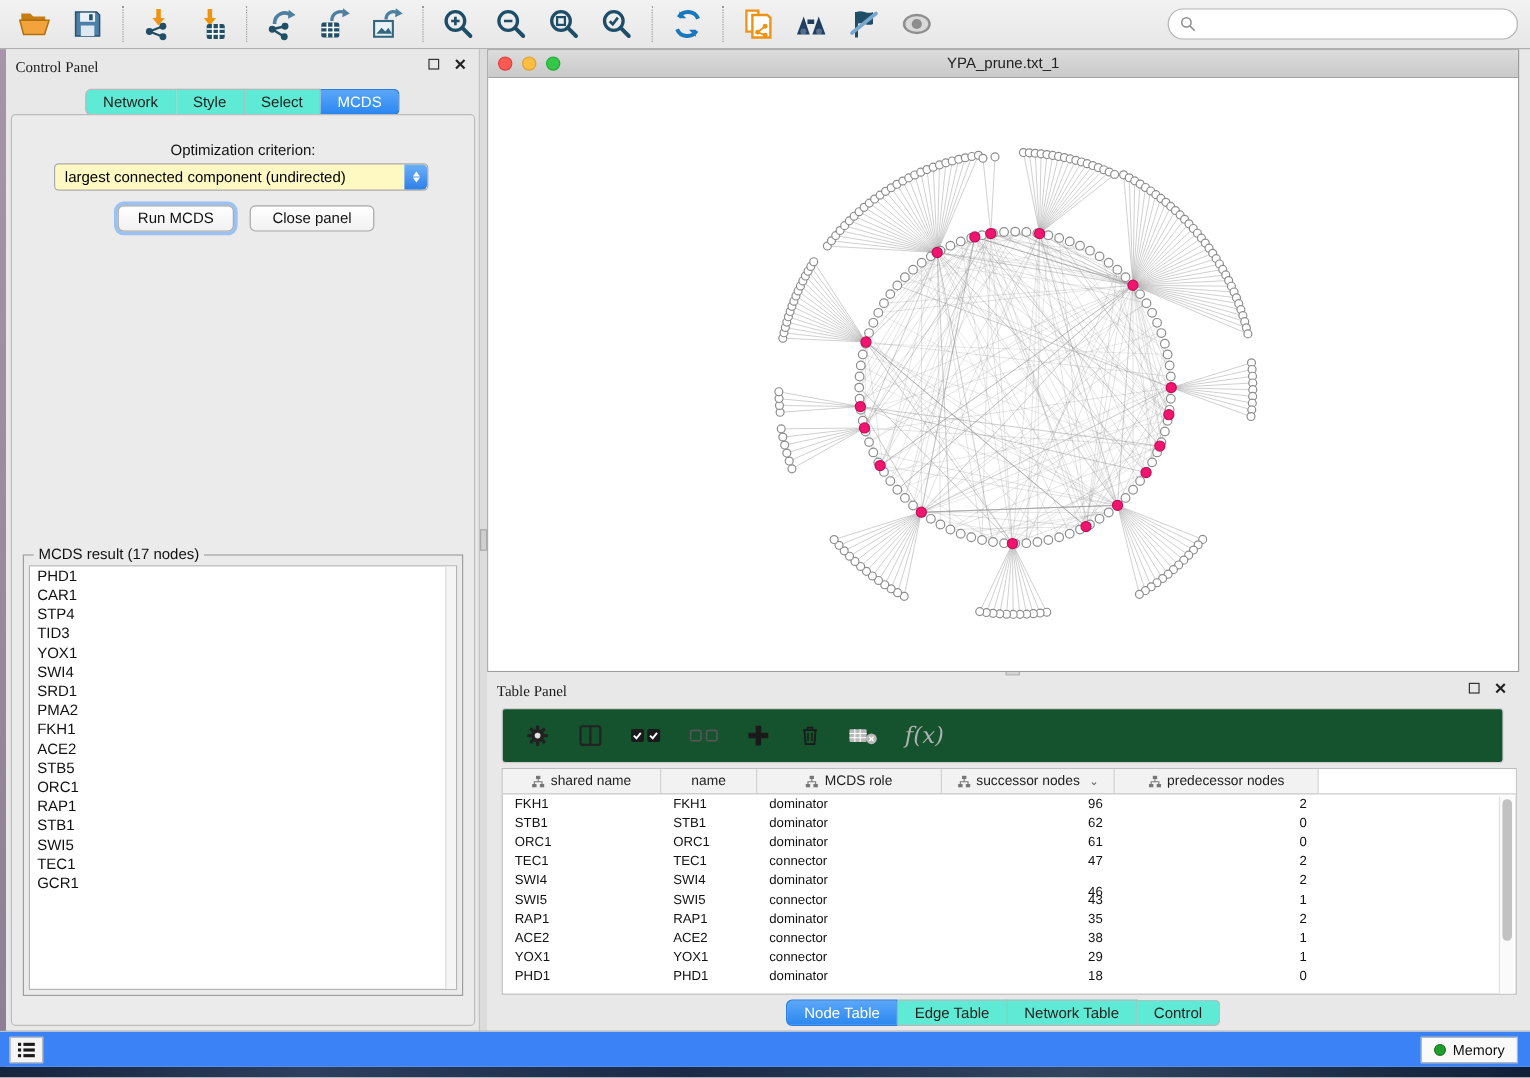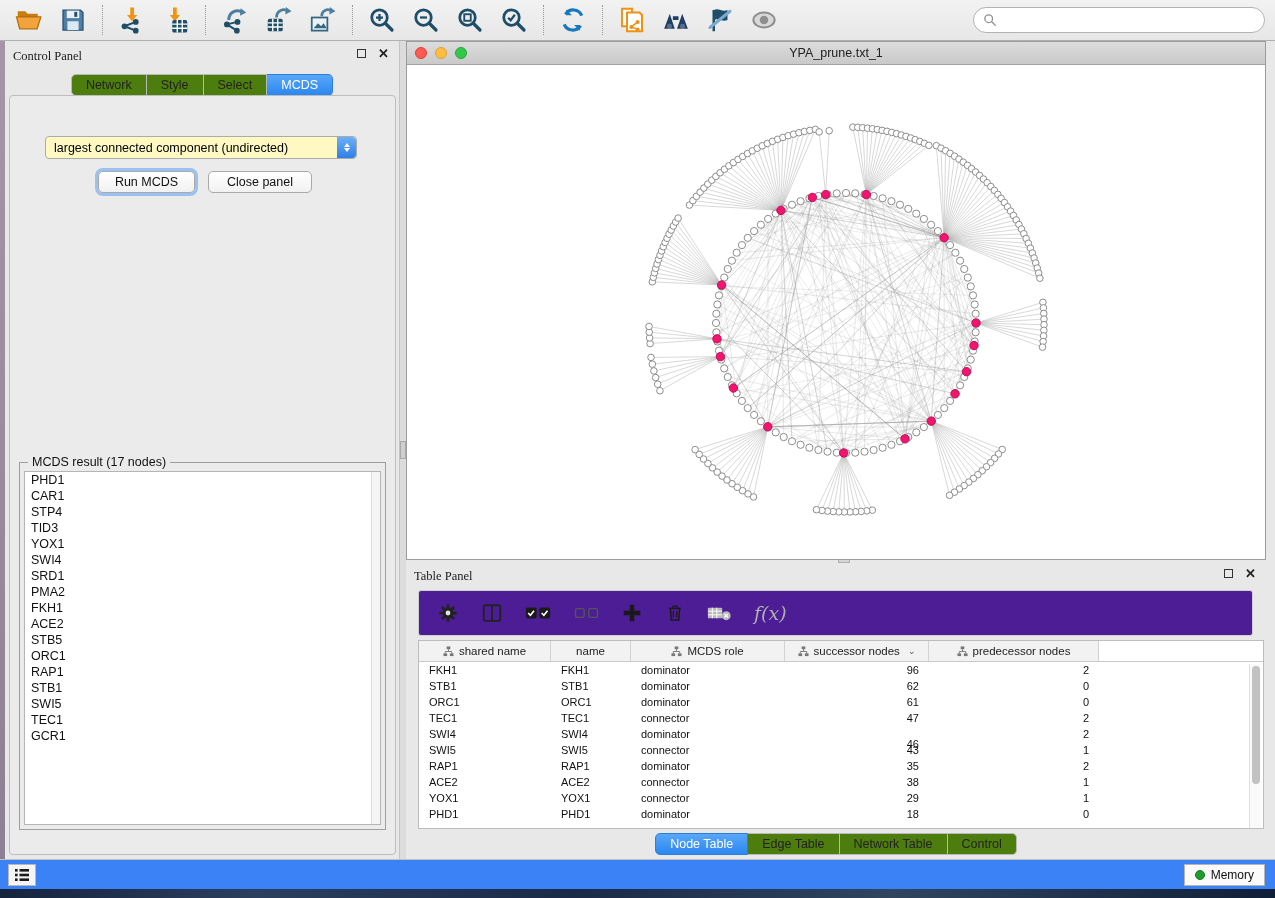--- a/index.html
+++ b/index.html
@@ -24,21 +24,21 @@
   #toolbar-search input { border:none; outline:none; flex:1; font-size:12px; background:transparent; font-family:"Liberation Sans",sans-serif; }
 
   
   #control-panel { left:5px; top:41px; width:395px; height:818px; background:#e8e8e8; border-right:1px solid #c4c4c4; }
   .panel-title { font-size:12.5px; color:#1a1a1a;font-family:Liberation Serif, serif; }
   .panel-hdr-btns { position:absolute; right:10px; top:8px; display:flex; gap:12px; align-items:center; }
   .float-box { width:9px; height:9px; border:1.5px solid #333; display:inline-block; }
   .close-x { font-size:13px; font-weight:bold; color:#222; line-height:9px; }
 
   .tabstrip { position:absolute; top:33px; left:0; width:100%; display:flex; justify-content:center; }
-  .tab { height:22px; padding:0 14px; background:#4d7c0f; border:1px solid #b9b9b9; border-left:none;
+  .tab { height:22px; padding:0 14px; background:#5eead4; border:1px solid #b9b9b9; border-left:none;
     font-size:12.5px; display:flex; align-items:center; color:#222; }
   .tab:first-child { border-left:1px solid #b9b9b9; border-radius:5px 0 0 5px; }
   .tab:last-child { border-radius:0 5px 5px 0; }
   .tab.sel { background:linear-gradient(#5aa7f8,#2b87f0); color:#fff; border-color:#2b7de0; }
 
   #cp-content { position:absolute; left:4px; top:54px; width:387px; height:760px;
     border:1px solid #bdbdbd; border-radius:4px; background:#ebebeb; }
   #opt-label { position:absolute; top:22px; width:100%; text-align:center; font-size:12.5px; color:#111; }
   #opt-select { position:absolute; left:35px; top:40px; width:312px; height:23px; background:#fef9c3;
     border:1px solid #ababab; border-radius:4px; display:flex; align-items:center; font-size:12.5px; }
@@ -73,21 +73,21 @@
   .traffic { display:flex; gap:8px; margin-left:8px; }
   .light { width:12px; height:12px; border-radius:50%; }
   .light.red { background:#fc5a52; border:1px solid #dd3f38; }
   .light.yellow { background:#fdbe41; border:1px solid #dfa131; }
   .light.green { background:#34c84a; border:1px solid #25a838; }
   #net-title { position:absolute; left:0; width:100%; text-align:center; font-size:12.5px; color:#222; }
   #net-canvas { width:858px; height:494px; background:#fff; }
 
   
   #table-panel { left:406px; top:563px; width:860px; height:296px; background:#e8e8e8; }
-  #tp-toolbar { position:absolute; left:12px; top:27px; width:835px; height:46px; background:#4c1d95;
+  #tp-toolbar { position:absolute; left:12px; top:27px; width:835px; height:46px; background:#14532d;
     border:1px solid #d0d0d0; border-radius:3px; display:flex; align-items:center; gap:22px; padding-left:18px; }
   #tp-toolbar svg { height:22px; }
   #fx-label { font-size:19px; color:#b0b0b0; font-family:"DejaVu Serif", serif; font-style:italic; }
   #table-wrap { position:absolute; left:12px; top:77px; width:846px; height:189px; background:#fff; border:1px solid #bdbdbd; }
   #table-header { display:flex; height:21px; border-bottom:1px solid #c9c9c9; background:#f2f2f2; font-size:11.5px; color:#222; }
   .th { display:flex; align-items:center; justify-content:center; gap:5px; border-right:1px solid #d2d2d2; height:100%; }
   .th svg { width:11px; height:11px; }
   .chev { font-size:9px; color:#555; margin-left:3px; }
   #table-filler { flex:1; background:#fff; border-right:none; }
   .trow { display:flex; height:16px; font-size:11px; color:#111; align-items:center; }
@@ -270,20 +270,21 @@
     <span class="float-box"></span>
     <span class="close-x">✕</span>
   </div>
   <div class="tabstrip" id="cp-tabs">
       <div class="tab">Network</div>
       <div class="tab">Style</div>
       <div class="tab">Select</div>
       <div class="tab sel">MCDS</div>
     </div>
   <div id="cp-content">
+    <div id="opt-label">Optimization criterion:</div>
     <div id="opt-select">
       <span class="sel-text">largest connected component (undirected)</span>
       <span class="stepper">
         <span class="up"></span>
           <span class="dn"></span>
       </span>
     </div>
     <button id="run-btn" class="btn">Run MCDS</button>
     <button id="close-btn" class="btn">Close panel</button>
     <div id="mcds-group">

